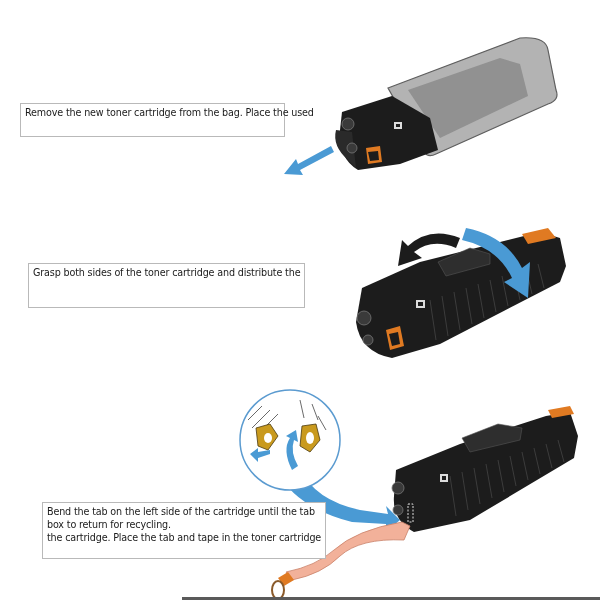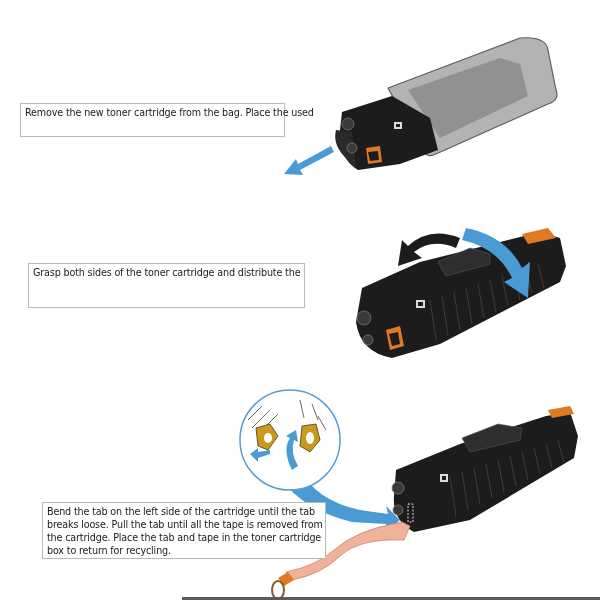--- a/index.html
+++ b/index.html
@@ -126,18 +126,17 @@
   <path d="M410 526 L404 540 Q360 538 340 556 Q322 574 292 580 L286 572 Q316 566 334 550 Q356 530 402 522 Z" fill="#f2b19a" stroke="#c9826a" stroke-width="0.8"></path>
 
   <g>
     <path d="M278 578 L288 572 L294 580 L284 586 Z" fill="#e07a22"></path>
     <ellipse cx="278" cy="590" rx="6" ry="9" fill="none" stroke="#8a5a2a" stroke-width="2"></ellipse>
   </g>
 </svg>
 
 <div class="step-text" style="left:4px; top:502px; width:284px; height:57px;margin-left:38px;">
   <span>Bend the tab on the left side of the cartridge until the tab</span>
-  <span>breaks loose. Pull the tab until all the tape is removed from</span>
+  <span>box to return for recycling.</span>
   <span>the cartridge. Place the tab and tape in the toner cartridge</span>
-  <span>box to return for recycling.</span>
 </div>
 
 <div class="bottom-bar"></div>
 
 </body></html>

